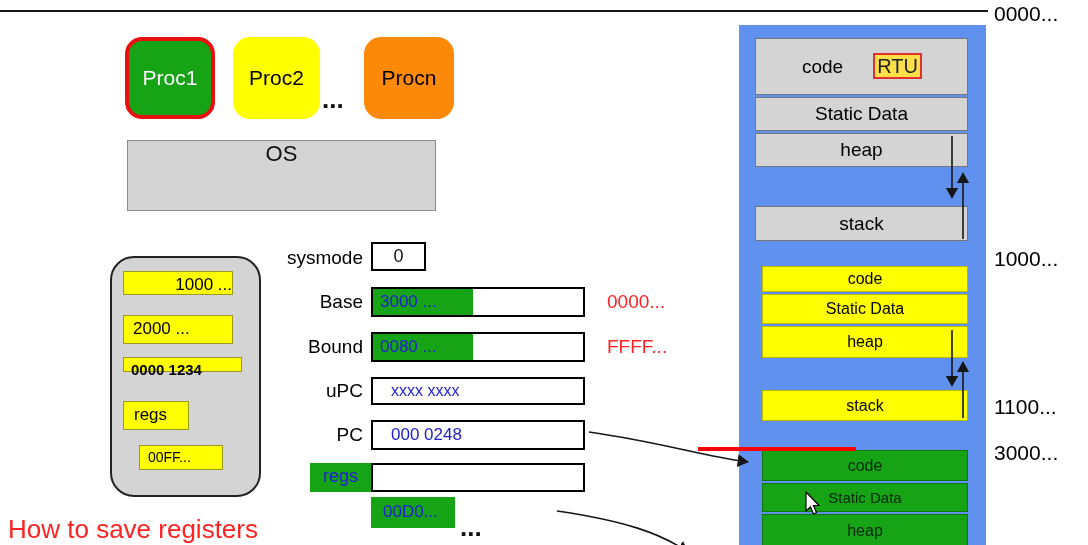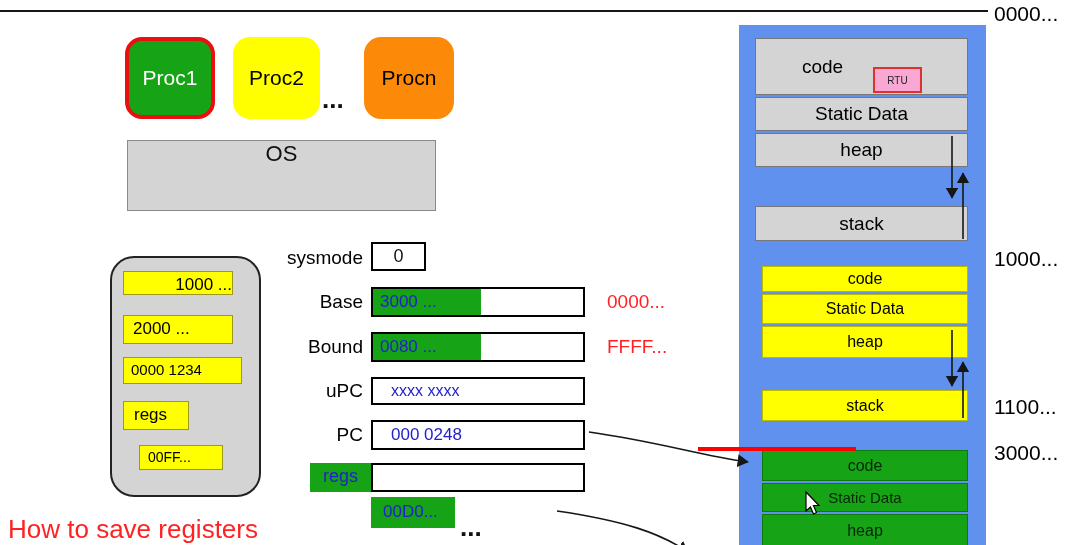--- a/index.html
+++ b/index.html
@@ -24,37 +24,37 @@
           border:1px solid #8a8a8a;display:flex;align-items:flex-start;justify-content:center;font-size:22px;}
 
   
   .pcb{position:absolute;left:110px;top:256px;width:147px;height:237px;background:#d4d4d4;
        border:2px solid #222;border-radius:24px;}
   .pcb-item{position:absolute;background:#ffff00;border:1px solid #9a9a22;color:#000;box-sizing:border-box;}
 
   
   .reg-label{position:absolute;left:243px;width:120px;text-align:right;font-size:19px;color:#000;}
   .reg-box{position:absolute;left:371px;width:214px;background:#fff;border:2px solid #000;box-sizing:border-box;}
-  .green-fill{position:absolute;left:0;top:0;bottom:0;width:108px;background:#16a416;color:#2222cc;
+  .green-fill{position:absolute;left:0;top:0;bottom:0;width:100px;background:#16a416;color:#2222cc;
               font-size:17px;display:flex;align-items:center;padding-left:7px;box-sizing:border-box;}
   .blue-val{color:#2222cc;display:flex;align-items:center;padding-left:18px;height:100%;box-sizing:border-box;}
   .red-ann{position:absolute;left:607px;color:#ff2222;font-size:19px;}
   .green-box{position:absolute;background:#16a416;color:#2222cc;box-sizing:border-box;}
 
   .caption{position:absolute;left:8px;top:514px;font-size:26px;color:#ff2222;}
   .ellipsis2{position:absolute;left:460px;top:512px;font-size:26px;font-weight:700;}
 
   
   .memory{position:absolute;left:739px;top:25px;width:247px;height:520px;background:#6191ee;}
   .mem-block{position:absolute;display:flex;align-items:center;justify-content:center;box-sizing:border-box;color:#000;}
   .mem-gray{left:16px;width:213px;background:#d4d4d4;border:1px solid #777;font-size:19px;}
   .mem-yellow{left:23px;width:206px;background:#ffff00;border:1px solid #b9b900;font-size:16px;}
   .mem-green{left:23px;width:206px;background:#16a416;border:1px solid #0d7a0d;font-size:16px;color:#032803;}
-  .rtu{position:absolute;left:117px;top:14px;width:49px;height:26px;background:#f9a8d4;border:2px solid #e03131;
-       display:flex;align-items:center;justify-content:center;font-size:10px;color:#222;box-sizing:border-box;margin-top:14px;}
+  .rtu{position:absolute;left:117px;top:14px;width:49px;height:26px;background:#fde047;border:2px solid #e03131;
+       display:flex;align-items:center;justify-content:center;font-size:20px;color:#222;box-sizing:border-box;}
   .addr{position:absolute;left:994px;font-size:21px;color:#000;}
 
   .overlay{position:absolute;left:0;top:0;width:1088px;height:545px;pointer-events:none;}
 </style>
 </head>
 <body>
 
 <div id="canvas">
 
   <div class="topline"></div>
@@ -73,21 +73,21 @@
     <span>n</span>
   </div>
 
   <div class="os-box">
     <span>OS</span>
   </div>
 
   <div class="pcb">
     <div class="pcb-item" style="left:11px;top:13px;width:110px;height:24px;font-size:17px;line-height:26px;padding-left:3px;text-align:right;">1000 ...</div>
     <div class="pcb-item" style="left:11px;top:57px;width:110px;height:29px;font-size:17px;line-height:26px;padding-left:9px;">2000 ...</div>
-    <div class="pcb-item" style="left:11px;top:99px;width:119px;height:27px;font-size:15px;line-height:24px;padding-left:7px;">0000 1234</div>
+    <div class="pcb-item" style="left:11px;top:99px;width:119px;height:15px;font-size:15px;line-height:24px;padding-left:7px;font-weight:bold;">0000 1234</div>
     <div class="pcb-item" style="left:11px;top:143px;width:66px;height:29px;font-size:17px;line-height:26px;padding-left:10px;">regs</div>
     <div class="pcb-item" style="left:27px;top:187px;width:84px;height:25px;font-size:14px;line-height:22px;padding-left:8px;">00FF...</div>
   </div>
 
   <div class="reg-label" style="top:247px;">sysmode</div>
   <div class="reg-box" style="top:242px;width:55px;height:29px;display:flex;align-items:center;justify-content:center;font-size:18px;">0</div>
 
   <div class="reg-label" style="top:291px;">Base</div>
   <div class="reg-box" style="top:287px;height:30px;">
     <div class="green-fill">3000 ...</div>

